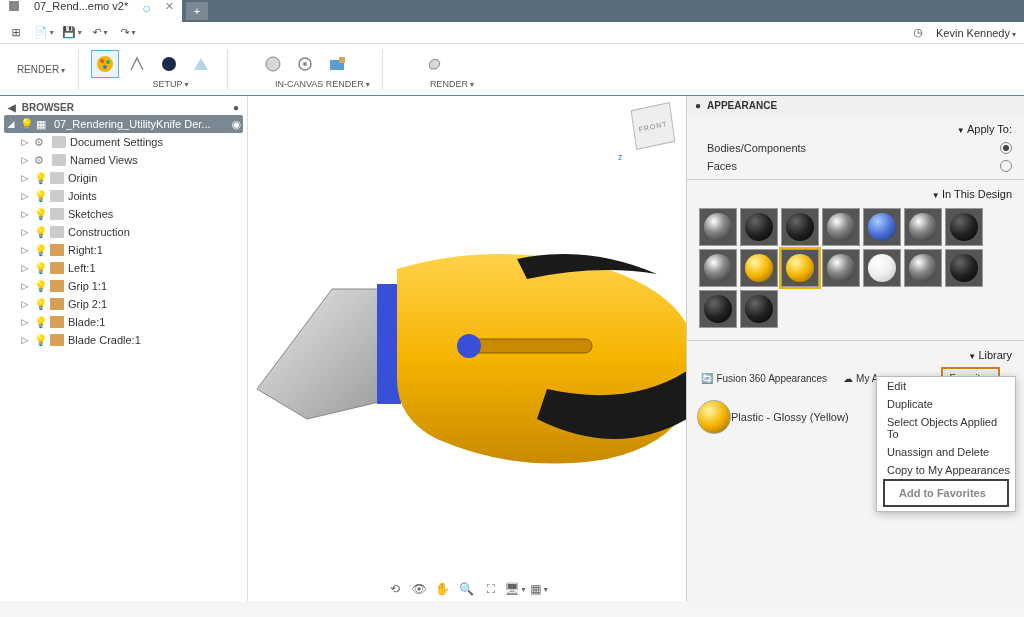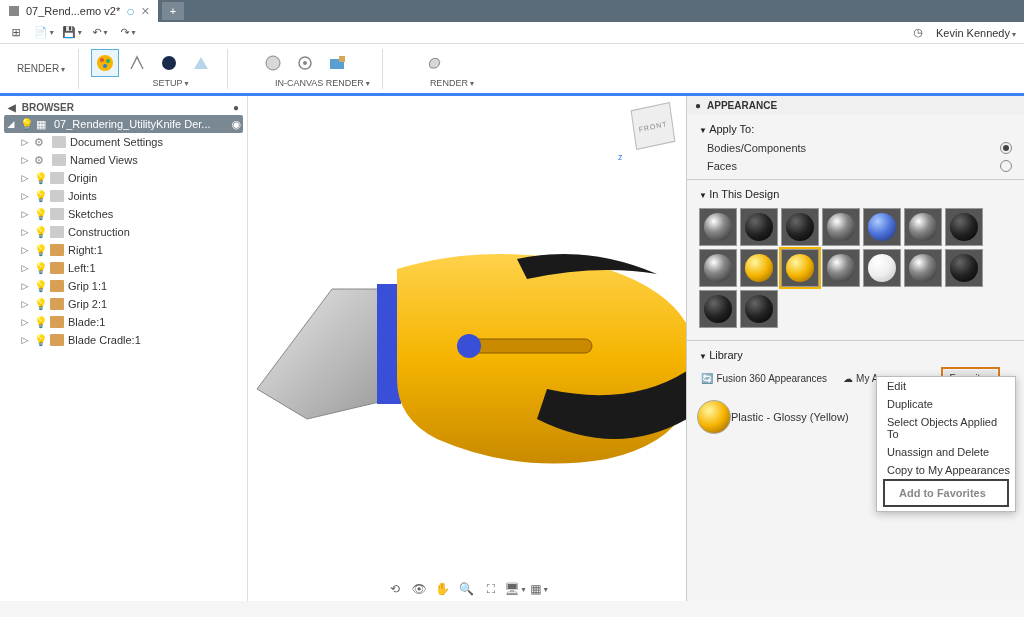--- a/index.html
+++ b/index.html
@@ -1,29 +1,29 @@
 <!DOCTYPE html>
 <html><head>
 <meta charset="utf-8">
 <style>
 * { margin: 0; padding: 0; box-sizing: border-box; font-family: -apple-system, BlinkMacSystemFont, "Segoe UI", Arial, sans-serif; }
 body { width: 1024px; height: 617px; overflow: hidden; background: #f5f5f5; font-size: 11px; color: #333; }
 
 .titlebar { height: 22px; background: #5a6b7a; display: flex; align-items: center; }
-.doc-tab { height: 22px; background: #fff; display: flex; align-items: center; padding: 0 8px; gap: 6px; font-size: 11px; }
+.doc-tab { height: 22px; background: #fff; display: flex; padding: 0 8px; gap: 14px; font-size: 11px; }
 .doc-tab .dot { color: #5ab0d8; font-size: 14px; }
 .doc-tab .close { color: #888; cursor: pointer; }
 .newtab { width: 22px; height: 18px; margin-left: 4px; background: #7a8894; display:flex; align-items:center; justify-content:center; color:#fff; cursor:pointer; }
 
 .menubar { height: 22px; background: #fff; border-bottom: 1px solid #ddd; display: flex; align-items: center; padding: 0 8px; gap: 12px; }
 .menubar .right { margin-left: auto; display: flex; align-items: center; gap: 10px; }
 .icon-btn { width: 16px; height: 16px; display:flex; align-items:center; justify-content:center; color:#555; cursor:pointer; }
 .dropdown-caret::after { content:"▾"; font-size:8px; margin-left:2px; color:#666; }
 
-.toolbar { height: 52px; background: #fff; border-bottom: 3px solid #3b82f6; display: flex; align-items: center; padding: 0 10px; gap: 2px; }
+.toolbar { height: 52px; background: #fff; border-bottom: 1px solid #3b82f6; display: flex; align-items: center; padding: 0 10px; gap: 2px; }
 .ws-label { width: 62px; font-size: 10px; color: #555; text-align: center; }
 .tool-group { display: flex; flex-direction: column; align-items: center; gap: 1px; padding: 0 6px; }
 .tool-icons { display: flex; gap: 4px; }
 .tool-icon { width: 28px; height: 28px; display:flex; align-items:center; justify-content:center; border:1px solid transparent; cursor:pointer; }
 .tool-icon.active { border-color:#5ab0d8; background:#eaf5fb; }
 .tool-label { font-size: 9px; color: #555; margin-left: 35px; }
 .vsep { width:1px; height:40px; background:#ddd; margin:0 4px; }
 
 .main { display: flex; height: calc(100% - 22px - 22px - 52px - 16px); position: relative; }
 
@@ -44,21 +44,21 @@
 .tree .child { padding-left: 14px; }
 
 .canvas { flex:1; position:relative; background:#fff; overflow:hidden; }
 .knife { position:absolute; left:50%; top:50%; transform:translate(-50%,-50%); }
 .viewcube { position:absolute; top:6px; right:6px; width:54px; height:54px; }
 .cube { width:40px; height:40px; background:#eee; border:1px solid #bbb; transform:rotate(-8deg) skewY(-4deg); position:relative; margin:4px auto; font-size:7px; color:#888; display:flex; align-items:center; justify-content:center; letter-spacing:1px; }
 .axis-z { position:absolute; bottom:-6px; left:-8px; font-size:9px; color:#3a7fef; }
 
 .appearance { width: 338px; background:#f4f4f4; border-left:1px solid #ccc; display:flex; flex-direction:column; font-size:11px; }
 .ap-header { display:flex; align-items:center; gap:6px; padding:4px 8px; font-size:10px; font-weight:bold; background:#f0f0f0; }
-.ap-section { padding: 4px 12px; }
+.ap-section { padding: 4px 12px; text-align: right; }
 .ap-title { font-size:11px; color:#222; padding:4px 0; }
 .ap-title::before { content:"▼ "; font-size:8px; }
 .radio-row { display:flex; align-items:center; justify-content:space-between; padding:3px 0 3px 8px; }
 .radio { width:12px; height:12px; border:1px solid #888; border-radius:50%; display:inline-block; }
 .radio.sel::after { content:""; display:block; width:6px; height:6px; background:#444; border-radius:50%; margin:2px; }
 
 .swatch-grid { display:flex; flex-wrap:wrap; gap:3px; padding:4px 0 8px 0; }
 .swatch { width:38px; height:38px; background:#555; border:1px solid #999; cursor:pointer; position:relative; overflow:hidden; }
 .swatch .ball { position:absolute; inset:4px; border-radius:50%; background:radial-gradient(circle at 35% 30%, #fff, #888 40%, #222); }
 .swatch.dark .ball { background:radial-gradient(circle at 35% 30%, #666, #222 50%, #000); }

